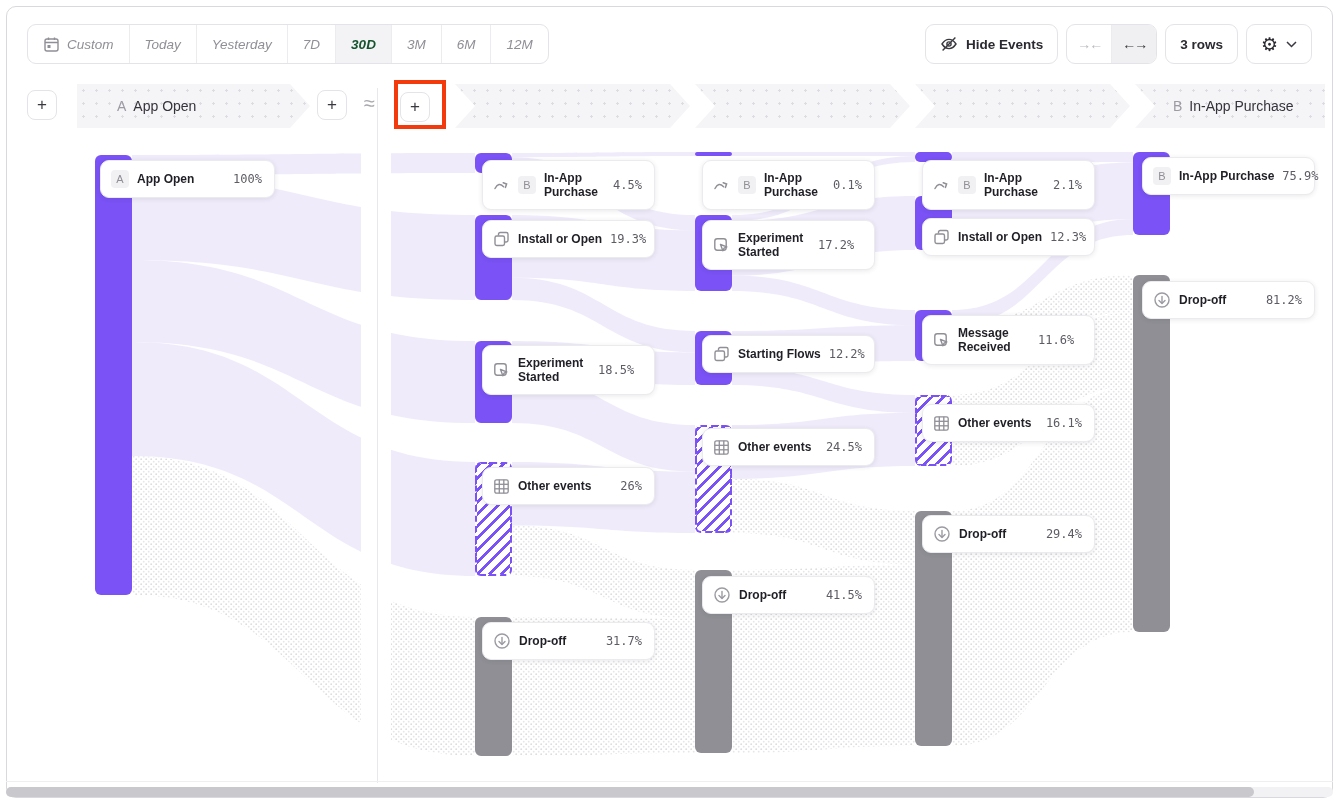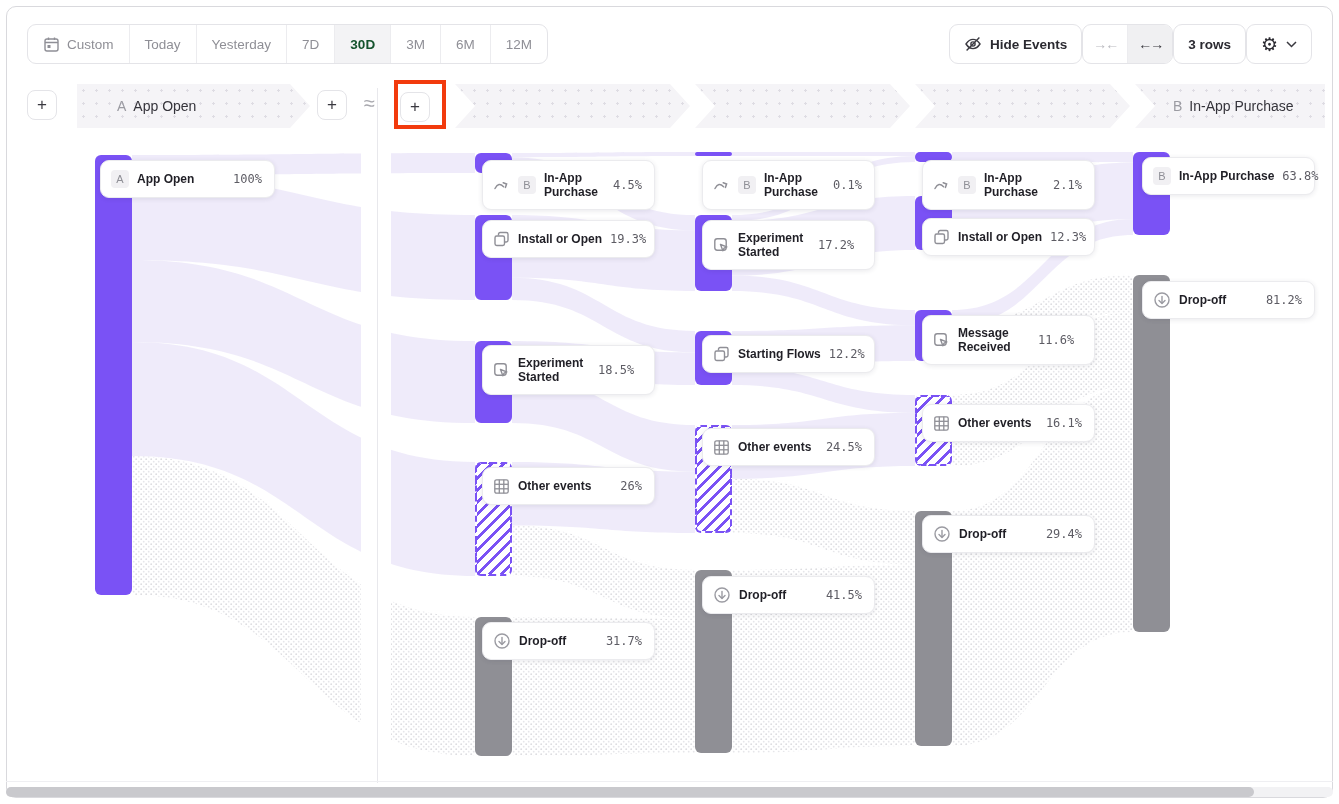--- a/index.html
+++ b/index.html
@@ -2,25 +2,25 @@
 <html><head>
 <meta charset="utf-8">
 <style>
   * { margin:0; padding:0; box-sizing:border-box; }
   html,body { width:1339px; height:804px; background:#fff; font-family:"Liberation Sans", sans-serif; overflow:hidden; }
   #app { position:relative; width:1339px; height:804px; background:#fff; }
   .frame { position:absolute; inset:6px; border:1px solid #d9d9dd; border-radius:10px; pointer-events:none; }
 
   
   .toolbar { position:absolute; top:24px; left:27px; right:27px; height:40px; display:flex; justify-content:space-between; align-items:center; }
-  .seg-group { display:flex; align-items:stretch; height:40px; border:1px solid #e4e4e8; border-radius:9px; overflow:hidden; background:#fff; }
+  .seg-group { display:flex; align-items:stretch; height:40px; border:1px solid #e4e4e8; border-radius:9px; overflow:hidden; background:#fff;font-style:italic; }
   .seg-item { display:flex; align-items:center; gap:7px; padding:0 15px; font-size:13.5px; color:#8f8f96; border-right:1px solid #ececef; cursor:pointer; white-space:nowrap; }
   .seg-item:last-child { border-right:none; }
   .seg-item.selected { background:#f3f3f5; color:#14532d; font-weight:700; }
-  .right-tools { display:flex; align-items:center;margin-left:20px; }
+  .right-tools { display:flex; gap:8px; align-items:center;margin-left:20px; }
   .btn { display:flex; align-items:center; gap:8px; height:40px; padding:0 14px; border:1px solid #e4e4e8; border-radius:9px; background:#fff; font-size:13.5px; font-weight:700; color:#2b2a31; cursor:pointer; white-space:nowrap; }
   .arrow-seg { display:flex; height:40px; border:1px solid #e4e4e8; border-radius:9px; overflow:hidden; }
   .arrow-seg .seg { display:flex; align-items:center; padding:0 10px; font-size:14px; letter-spacing:-2px; }
   .arrow-seg .seg.dim { color:#b9b9bf; border-right:1px solid #ececef; }
   .arrow-seg .seg.on { background:#f0f0f2; color:#35343b; font-weight:700; }
   .icon-svg { display:inline-block; vertical-align:middle; }
 
   
   .step-row { position:absolute; top:84px; left:0; width:1339px; height:44px; }
   .plus-btn { position:absolute; width:30px; height:30px; top:6px; border:1px solid #e4e4e8; border-radius:8px; background:#fff; color:#3a3940; font-size:17px; line-height:27px; text-align:center; cursor:pointer; }
@@ -365,21 +365,21 @@
               <line x1="9" y1="5.5" x2="9" y2="12"></line>
               <polyline points="6,9.5 9,12.5 12,9.5"></polyline>
             </svg>
           </span>
           <span class="nlabel">Drop-off</span>
           <span class="pct">29.4%</span>
         </div>
         <div class="card" style="left: 1142px; top: 29px; width: 173px; height: 38px;">
           <span class="badge">B</span>
           <span class="nlabel">In-App Purchase</span>
-          <span class="pct">63.8%</span>
+          <span class="pct">75.9%</span>
         </div>
         <div class="card" style="left: 1142px; top: 153px; width: 173px; height: 38px;">
           <span class="nicon">
             <svg width="18" height="18" viewBox="0 0 18 18" fill="none" stroke="#9b9ba2" stroke-width="1.4" stroke-linecap="round" stroke-linejoin="round">
               <circle cx="9" cy="9" r="7"></circle>
               <line x1="9" y1="5.5" x2="9" y2="12"></line>
               <polyline points="6,9.5 9,12.5 12,9.5"></polyline>
             </svg>
           </span>
           <span class="nlabel">Drop-off</span>

